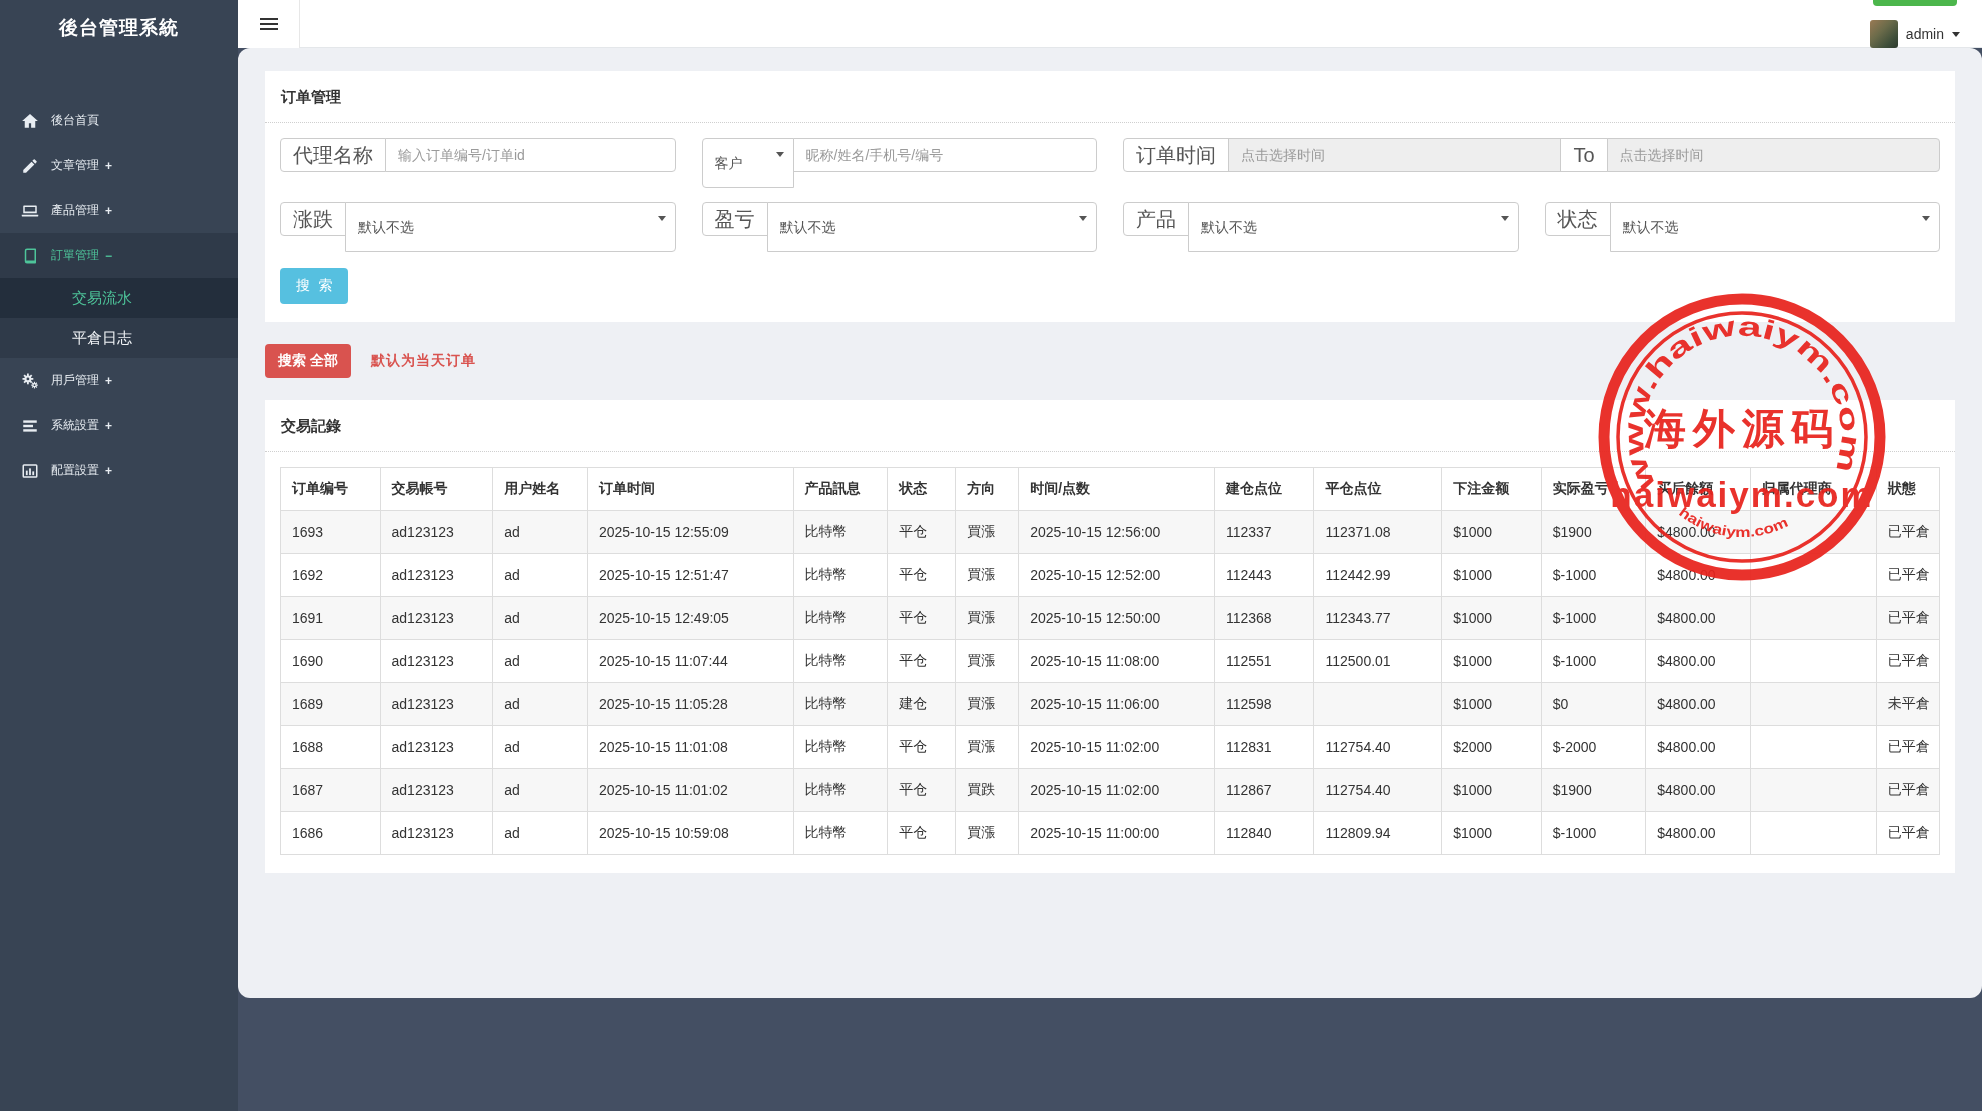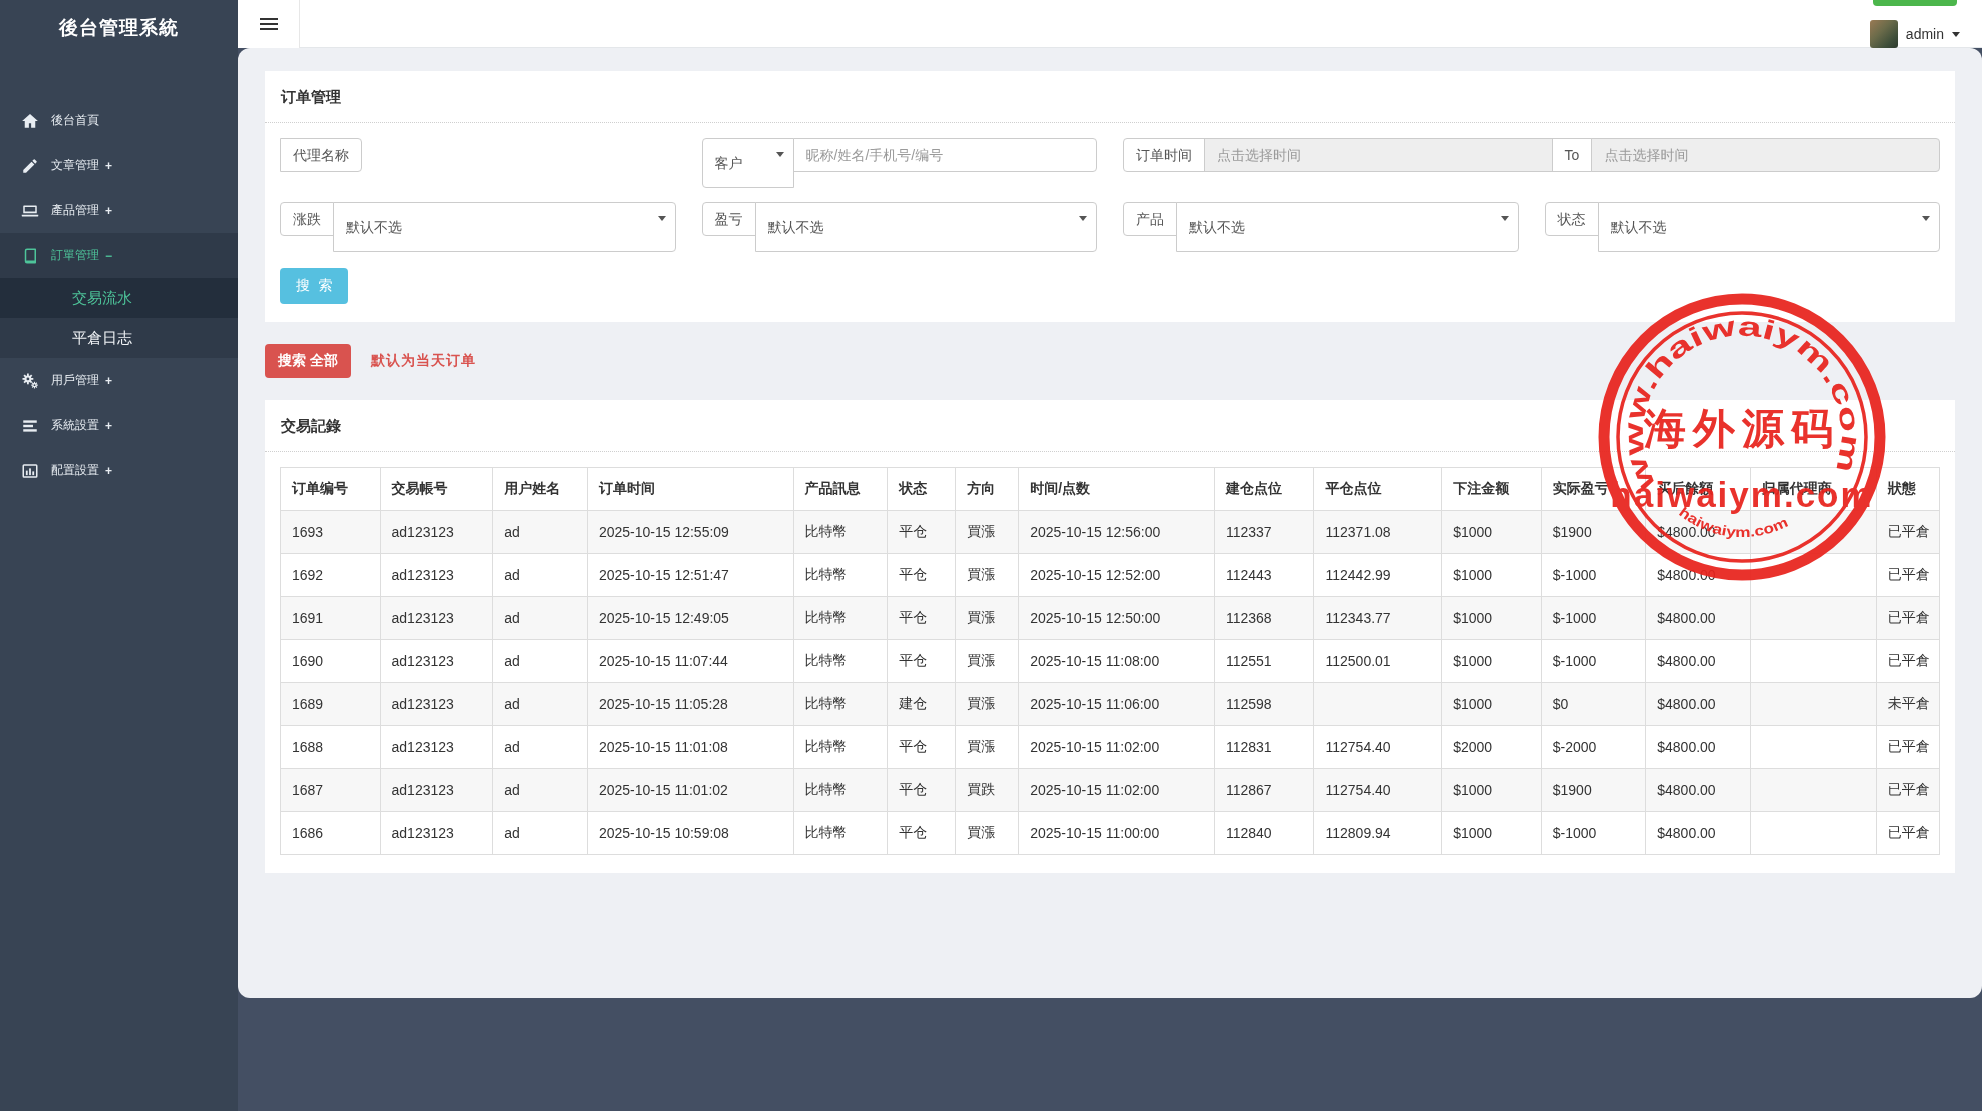--- a/index.html
+++ b/index.html
@@ -44,21 +44,21 @@
   .panel-title { font-size:15px; font-weight:bold; color:#333; padding:17px 16px 15px 16px; border-bottom:1px dotted #cfcfcf; }
   .panel-body { padding:15px 15px 18px 15px; }
 
   
   .filter-grid { display:grid; grid-template-columns:repeat(4,1fr); column-gap:26px; row-gap:14px; }
   .span2 { grid-column:3 / 5; }
   .igroup { display:flex; width:100%; }
   .igroup > * { margin-left:-1px; }
   .igroup > :first-child { margin-left:0; border-radius:4px 0 0 4px; }
   .igroup > :last-child { border-radius:0 4px 4px 0; }
-  .iaddon { border:1px solid #ccc; background:#fff; color:#555; font-size:14px; padding:0 12px; height:34px; line-height:32px; white-space:nowrap; }
+  .iaddon { border:1px solid #ccc; background:#fff; color:#555; font-size:20px; padding:0 12px; height:34px; line-height:32px; white-space:nowrap; }
   .igroup input[type=text] { flex:1; min-width:0; border:1px solid #ccc; height:34px; padding:0 12px; font-size:14px; color:#555; font-family:inherit; outline:none; }
   .igroup input::placeholder { color:#9a9a9a; }
   input.date-input { background:#eee; }
   .sel { position:relative; display:flex; flex:1; }
   .sel::after { content:""; position:absolute; right:10px; top:14px; border:4px solid transparent; border-top:5px solid #555; pointer-events:none; }
   .sel > select { width:100%; appearance:none; -webkit-appearance:none; border:1px solid #ccc; background:#fff; height:50px; padding:0 26px 0 12px; font-size:14px; color:#555; font-family:inherit; border-radius:0 4px 4px 0; outline:none; }
   .sel.customer { flex:0 0 92px; }
   .sel.customer > select { border-radius:4px 0 0 4px; }
   .date-to { flex:1.08; }
 
@@ -217,20 +217,21 @@
 
     <div class="content">
 
       <section class="panel">
         <div class="panel-title">订单管理</div>
         <div class="panel-body">
           <div class="filter-grid">
 
             <div class="igroup">
               <span class="iaddon">代理名称</span>
+              <input type="text" placeholder="输入订单编号/订单id" style="">
             </div>
 
             <div class="igroup">
               <span class="sel customer">
                 <select>
                   <option>客户</option>
                 </select>
               </span>
               <input type="text" placeholder="昵称/姓名/手机号/编号" style="">
             </div>

